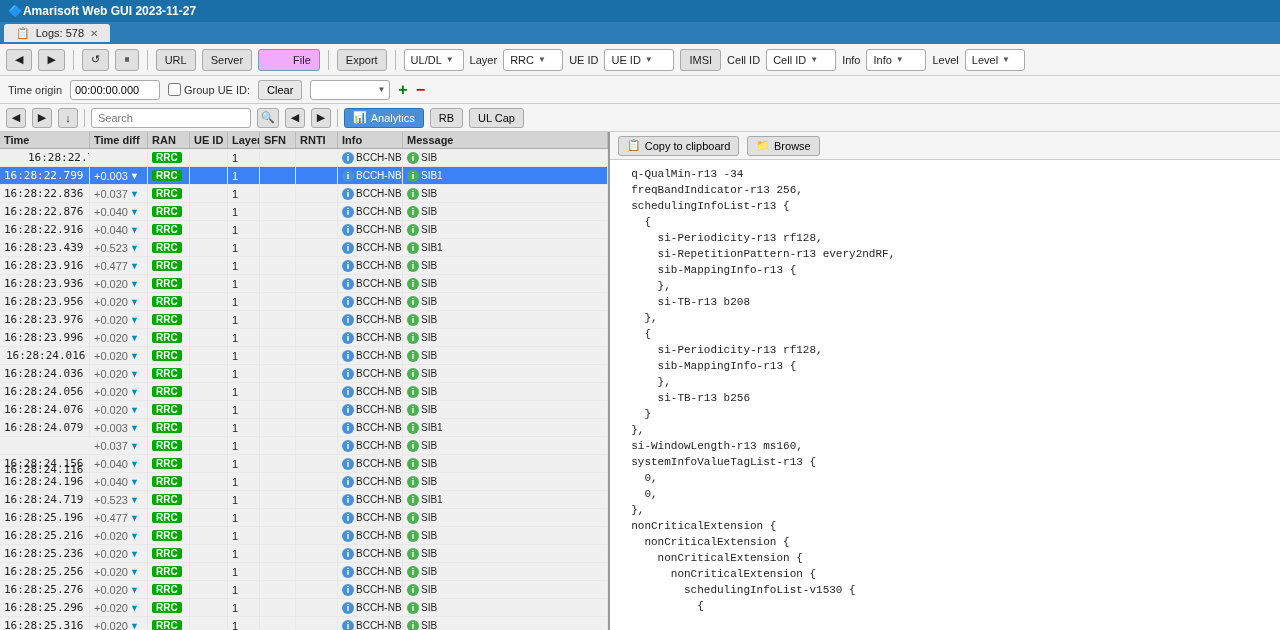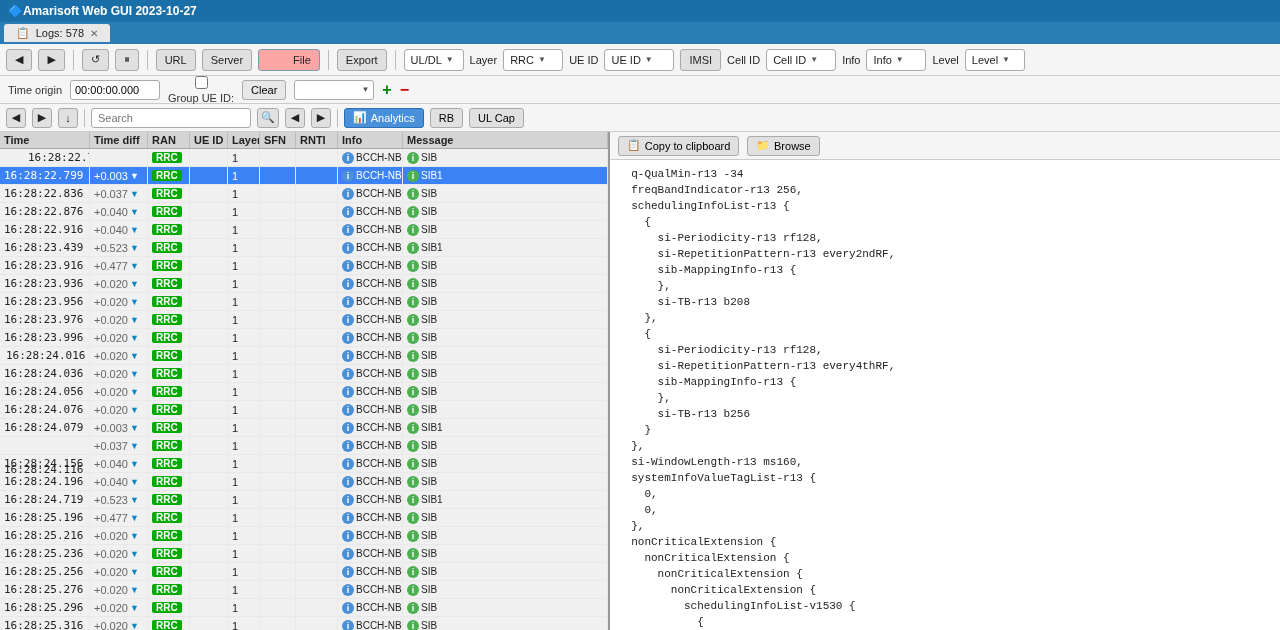--- a/index.html
+++ b/index.html
@@ -332,49 +332,48 @@
       font-size: 11px;
       line-height: 16px;
       background: white;
     }
     .code-line { white-space: pre; }
 
     .checkbox-group {
       display: flex;
       align-items: center;
       gap: 3px;
-      flex-direction: column;
     }
   </style>
 </head>
 <body>
 
 <div id="title-bar">
   <span>🔷</span>
-  <span>Amarisoft Web GUI 2023-10-27</span>
+  <span>Amarisoft Web GUI 2023-11-27</span>
 </div>
 
 <div id="tab-bar">
   <div class="tab">
     <span>📋</span>
     <span>Logs: 578</span>
     <span class="tab-close">✕</span>
   </div>
 </div>
 
 <div id="toolbar">
   <div class="toolbar-btn">◀</div>
   <div class="toolbar-btn">▶</div>
   <div class="toolbar-separator"></div>
   <div class="toolbar-btn">↺</div>
   <div class="toolbar-btn">⏸</div>
   <div class="toolbar-separator"></div>
   <div class="toolbar-btn">URL</div>
   <div class="toolbar-btn">Server</div>
-  <div class="toolbar-btn" style="background:#fca5a5; border-color:#7a9ab0;padding-left:34px;">File</div>
+  <div class="toolbar-btn" style="background:#f0abfc; border-color:#7a9ab0;padding-left:34px;">File</div>
   <div class="toolbar-separator"></div>
   <div class="toolbar-btn">Export</div>
   <div class="toolbar-separator"></div>
   <div class="dropdown-btn">
     <span>UL/DL</span>
     <span class="dropdown-arrow">▼</span>
   </div>
   <span style="font-size:11px;">Layer</span>
   <div class="dropdown-btn">
     <span>RRC</span>
@@ -1117,21 +1116,20 @@
         <div class="code-line">  schedulingInfoList-r13 {</div>
         <div class="code-line">    {</div>
         <div class="code-line">      si-Periodicity-r13 rf128,</div>
         <div class="code-line">      si-RepetitionPattern-r13 every2ndRF,</div>
         <div class="code-line">      sib-MappingInfo-r13 {</div>
         <div class="code-line">      },</div>
         <div class="code-line">      si-TB-r13 b208</div>
         <div class="code-line">    },</div>
         <div class="code-line">    {</div>
         <div class="code-line">      si-Periodicity-r13 rf128,</div>
-        <div class="code-line">      si-RepetitionPattern-r13 every4thRF,</div>
         <div class="code-line">      sib-MappingInfo-r13 {</div>
         <div class="code-line">      },</div>
         <div class="code-line">      si-TB-r13 b256</div>
         <div class="code-line">    }</div>
         <div class="code-line">  },</div>
         <div class="code-line">  si-WindowLength-r13 ms160,</div>
         <div class="code-line">  systemInfoValueTagList-r13 {</div>
         <div class="code-line">    0,</div>
         <div class="code-line">    0,</div>
         <div class="code-line">  },</div>

